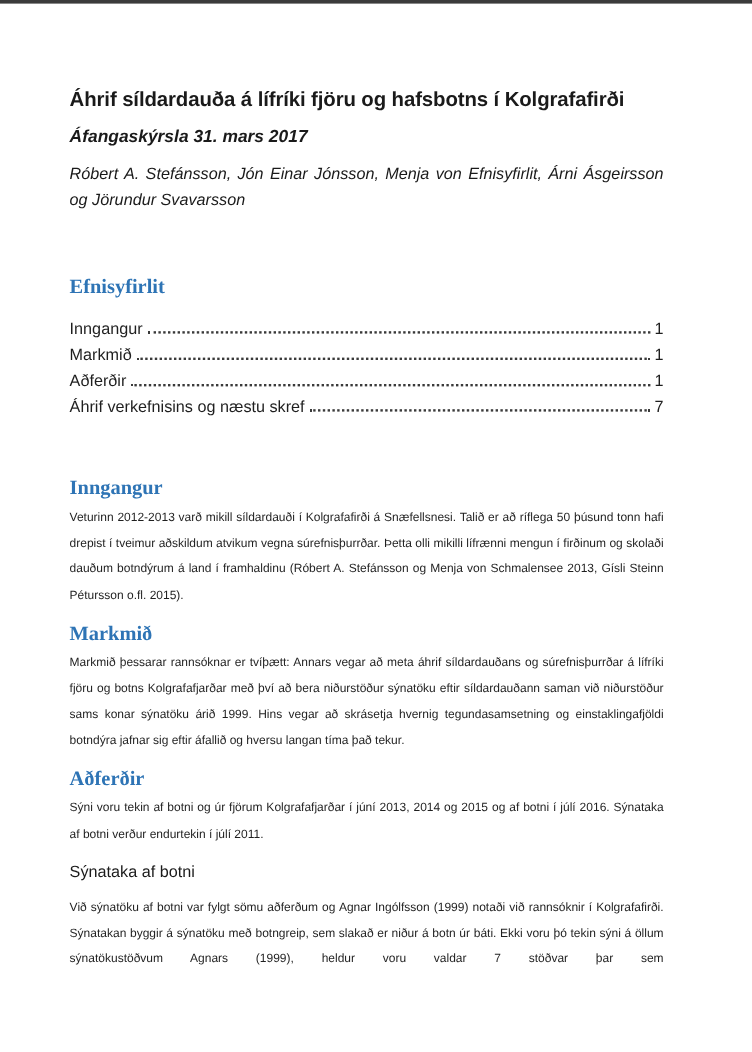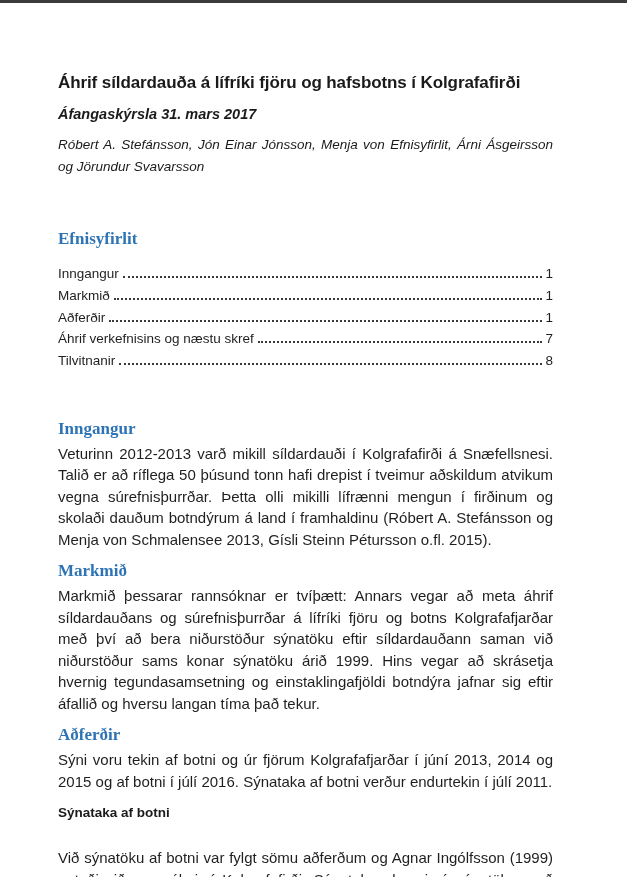--- a/index.html
+++ b/index.html
@@ -69,35 +69,35 @@
   .toc-label { white-space: nowrap; }
   .toc-leader {
     flex: 1;
     border-bottom: 2px dotted #3a3a3a;
     margin: 0 3px 3px 4px;
     min-width: 20px;
   }
   .toc-page { white-space: nowrap; }
   .toc-spacer { height: 45px; }
   .body-par {
-    font-size: 15px;
+    font-size: 10px;
     line-height: 21.5px;
     text-align: justify;
     color: #1f1f1f;
     margin: 3px 0 0 0;
   }
   .justify-last { text-align-last: justify; }
   .section { margin-top: 0; }
   .section + .section { margin-top: 9px; }
   .sub-heading {
     font-size: 13.5px;
     line-height: 21px;
-    font-weight: 700;
+    font-weight: 400;
     color: #1a1a1a;
-    margin: 10px 0 24px 0;
+    margin: 10px 0 9px 0;
   }
 </style>
 </head>
 <body>
 
 <div class="page">
   <div class="top-edge"></div>
 
   <div class="content">
 
@@ -123,25 +123,20 @@
       <div class="toc-row">
         <span class="toc-label">Aðferðir</span>
         <span class="toc-leader"></span>
         <span class="toc-page">1</span>
       </div>
       <div class="toc-row">
         <span class="toc-label">Áhrif verkefnisins og næstu skref</span>
         <span class="toc-leader"></span>
         <span class="toc-page">7</span>
       </div>
-      <div class="toc-row">
-        <span class="toc-label">Tilvitnanir</span>
-        <span class="toc-leader"></span>
-        <span class="toc-page">8</span>
-      </div>
     </div>
 
     <div class="toc-spacer"></div>
 
     <div class="section">
       <h2 class="blue-heading">Inngangur</h2>
       <p class="body-par">Veturinn 2012-2013 varð mikill síldardauði í Kolgrafafirði á Snæfellsnesi. Talið er að ríflega 50 þúsund tonn hafi drepist í tveimur aðskildum atvikum vegna súrefnisþurrðar. Þetta olli mikilli lífrænni mengun í firðinum og skolaði dauðum botndýrum á land í framhaldinu (Róbert A. Stefánsson og Menja von Schmalensee 2013, Gísli Steinn Pétursson o.fl. 2015).</p>
     </div>
 
     <div class="section">

